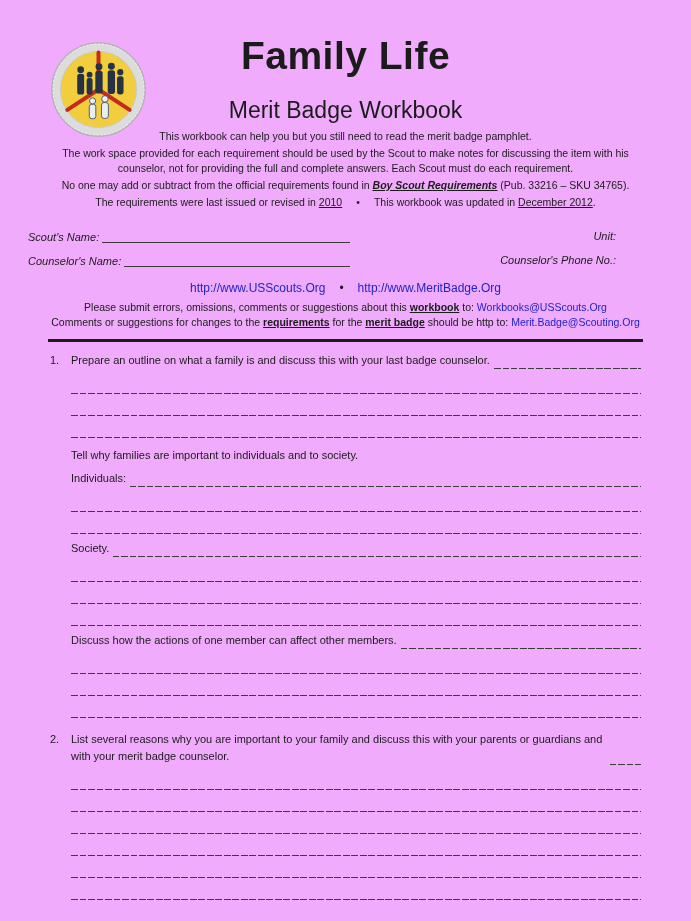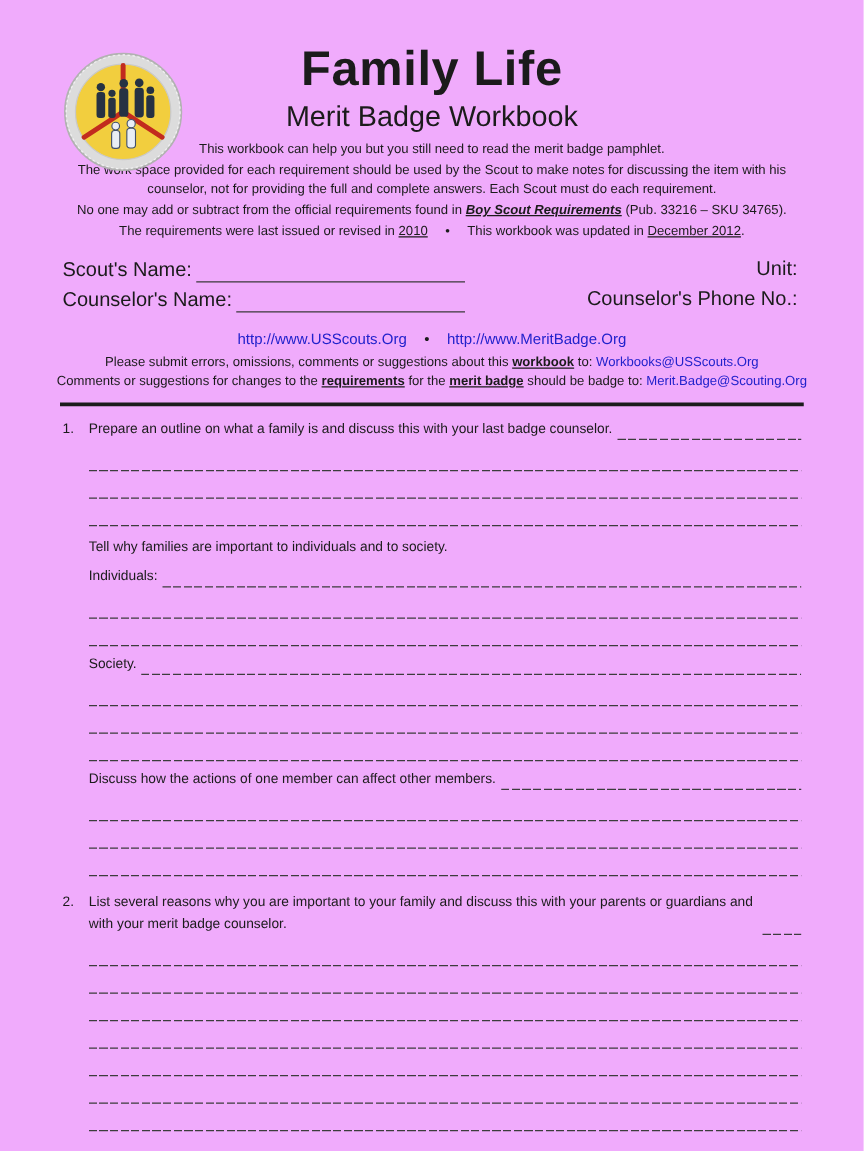--- a/index.html
+++ b/index.html
@@ -4,30 +4,30 @@
 <style>
   html,body{margin:0;padding:0;background:#ffffff;}
   .page{
     width:691px;height:921px;margin:0 auto;position:relative;background:#f0abfc;
     font-family:"Liberation Sans",sans-serif;color:#1b1b1b;overflow:hidden;
   }
   
   .badge{position:absolute;left:49px;top:40px;width:99px;height:99px;}
   .header{text-align:center;padding-top:34px;}
   .title{font-size:39px;font-weight:bold;line-height:44px;letter-spacing:.5px;}
-  .subtitle{font-size:23px;line-height:27px;margin-top:2px;text-align:center;}
+  .subtitle{font-size:23px;line-height:27px;margin-top:19px;text-align:center;}
   .notes{font-size:10.5px;line-height:15px;margin-top:5px;}
   .notes p{margin:2px auto 0 auto;}
   .note-wide{width:600px;}
   .book-title{font-weight:bold;font-style:italic;text-decoration:underline;}
   .u{text-decoration:underline;}
   .bu{font-weight:bold;text-decoration:underline;margin-top:21px;}
   .sep-dot{display:inline-block;margin:0 14px;}
   
-  .form{padding:0 50px;margin-top:12px;font-size:16px;}
+  .form{padding:0 28px;margin-top:12px;font-size:11px;font-style:italic;}
   .form-row{display:flex;height:24px;align-items:flex-end;padding-bottom:3px;box-sizing:border-box;}
   .form-cell{display:flex;flex:none;align-items:flex-end;}
   .cell-l{width:322px;margin-right:14px;}
   .cell-r{width:255px;flex-direction:column;}
   .form-cell .lbl{white-space:nowrap;margin-right:3px;}
   .field-line{flex:1;height:13px;border-bottom:1px solid #3a3a3a;}
   
   .linkline{text-align:center;margin-top:11px;font-size:12px;}
   a.doclink{color:#2222cc;cursor:pointer;}
   .submit{font-size:10.5px;line-height:15px;text-align:center;margin-top:5px;}
@@ -120,21 +120,21 @@
         <span class="field-line"></span>
       </div>
     </div>
   </div>
 
   <div class="linkline">
     <a class="doclink">http://www.USScouts.Org</a><span class="sep-dot">•</span><a class="doclink">http://www.MeritBadge.Org</a>
   </div>
   <div class="submit">
     <div><span>Please submit errors, omissions, comments or suggestions about this</span> <span class="bu">workbook</span> <span>to:</span> <a class="doclink">Workbooks@USScouts.Org</a></div>
-    <div><span>Comments or suggestions for changes to the</span> <span class="bu">requirements</span> <span>for the</span> <span class="bu">merit badge</span> <span>should be badge to:</span> <a class="doclink">Merit.Badge@Scouting.Org</a></div>
+    <div><span>Comments or suggestions for changes to the</span> <span class="bu">requirements</span> <span>for the</span> <span class="bu">merit badge</span> <span>should be http to:</span> <a class="doclink">Merit.Badge@Scouting.Org</a></div>
   </div>
 
   <div class="rule"></div>
 
   <div class="reqs">
 
     <div class="req">
       <div class="req-num">1.</div>
       <div class="req-body">
         <div class="lead">

